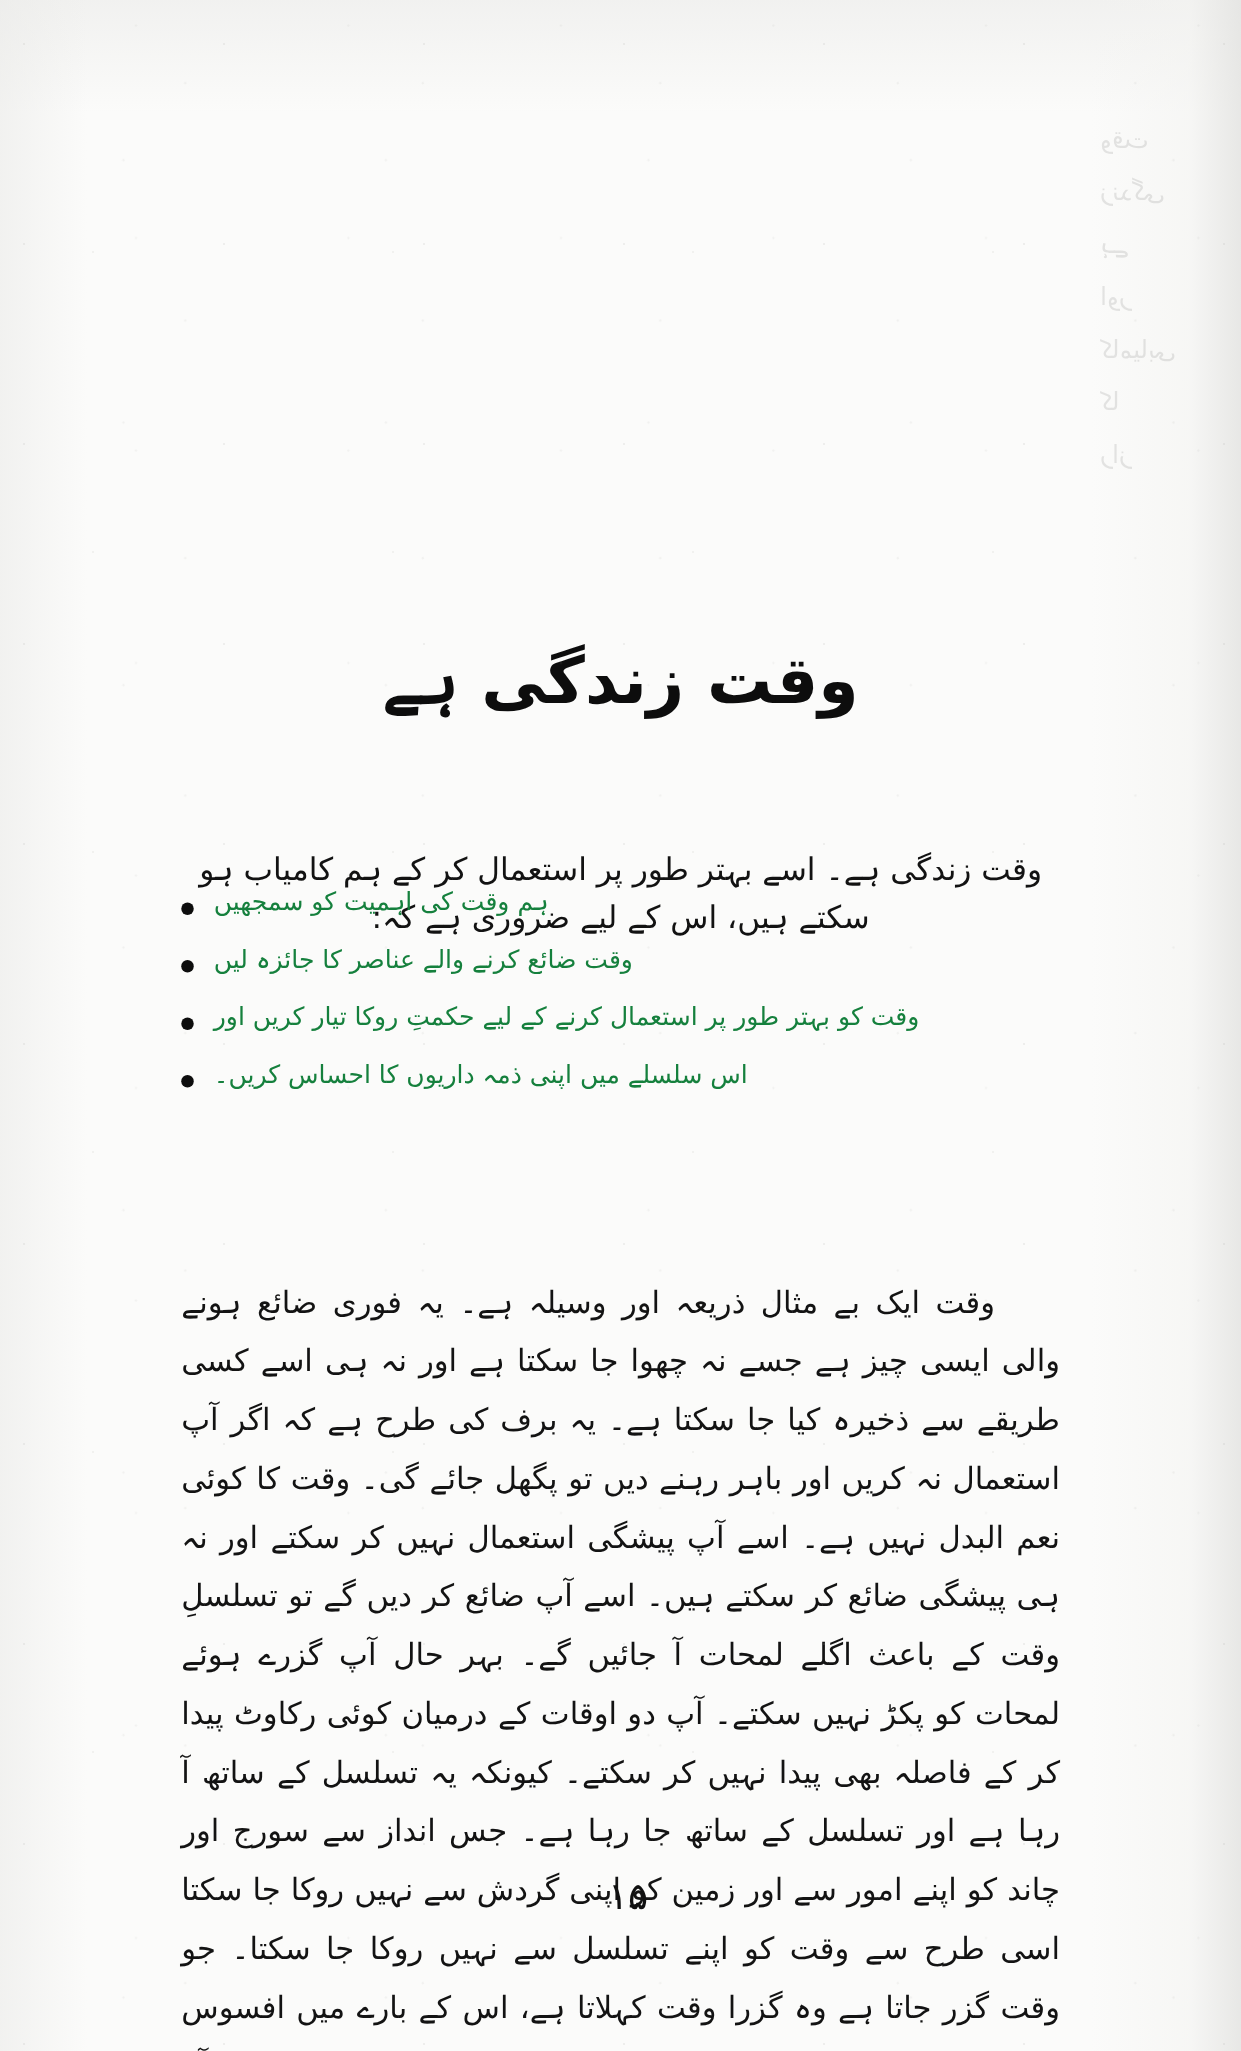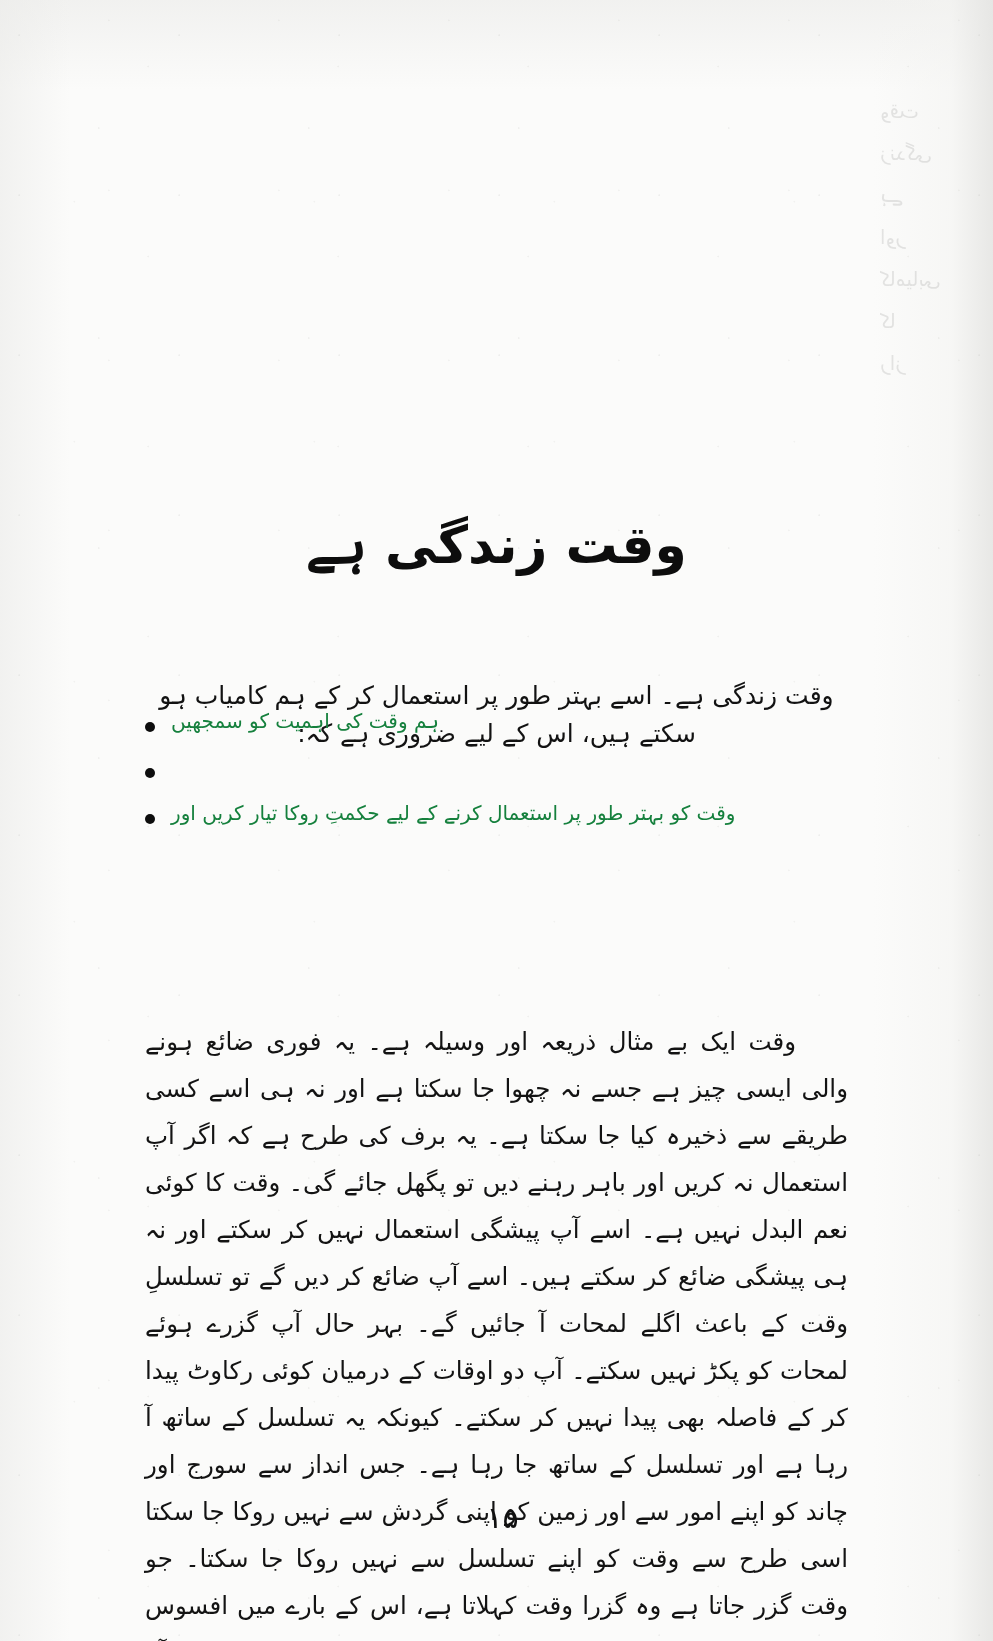--- a/index.html
+++ b/index.html
@@ -227,24 +227,29 @@
 
     <p class="intro-line">وقت زندگی ہے۔ اسے بہتر طور پر استعمال کر کے ہم کامیاب ہو سکتے ہیں، اس کے لیے ضروری ہے کہ:</p>
 
     <ul class="bullet-list">
       <li>
         <span class="bullet-dot"></span>
         <span class="bullet-text">ہم وقت کی اہمیت کو سمجھیں</span>
       </li>
       <li>
         <span class="bullet-dot"></span>
+        <span class="bullet-text">وقت ضائع کرنے والے عناصر کا جائزہ لیں</span>
       </li>
       <li>
         <span class="bullet-dot"></span>
         <span class="bullet-text">وقت کو بہتر طور پر استعمال کرنے کے لیے حکمتِ روکا تیار کریں اور</span>
+      </li>
+      <li>
+        <span class="bullet-dot"></span>
+        <span class="bullet-text">اس سلسلے میں اپنی ذمہ داریوں کا احساس کریں۔</span>
       </li>
     </ul>
 
 
     <p class="body-paragraph">وقت ایک بے مثال ذریعہ اور وسیلہ ہے۔ یہ فوری ضائع ہونے والی ایسی چیز ہے جسے نہ چھوا جا سکتا ہے اور نہ ہی اسے کسی طریقے سے ذخیرہ کیا جا سکتا ہے۔ یہ برف کی طرح ہے کہ اگر آپ استعمال نہ کریں اور باہر رہنے دیں تو پگھل جائے گی۔ وقت کا کوئی نعم البدل نہیں ہے۔ اسے آپ پیشگی استعمال نہیں کر سکتے اور نہ ہی پیشگی ضائع کر سکتے ہیں۔ اسے آپ ضائع کر دیں گے تو تسلسلِ وقت کے باعث اگلے لمحات آ جائیں گے۔ بہر حال آپ گزرے ہوئے لمحات کو پکڑ نہیں سکتے۔ آپ دو اوقات کے درمیان کوئی رکاوٹ پیدا کر کے فاصلہ بھی پیدا نہیں کر سکتے۔ کیونکہ یہ تسلسل کے ساتھ آ رہا ہے اور تسلسل کے ساتھ جا رہا ہے۔ جس انداز سے سورج اور چاند کو اپنے امور سے اور زمین کو اپنی گردش سے نہیں روکا جا سکتا اسی طرح سے وقت کو اپنے تسلسل سے نہیں روکا جا سکتا۔ جو وقت گزر جاتا ہے وہ گزرا وقت کہلاتا ہے، اس کے بارے میں افسوس کے لیے بیٹھ جانا بھی وقت ضائع کرنے کا باعث ہوتا ہے۔ جو وقت آیا نہیں ہے اس کے بارے میں</p>
 
     <div class="page-number">۱۵</div>
 
   </div>
 

